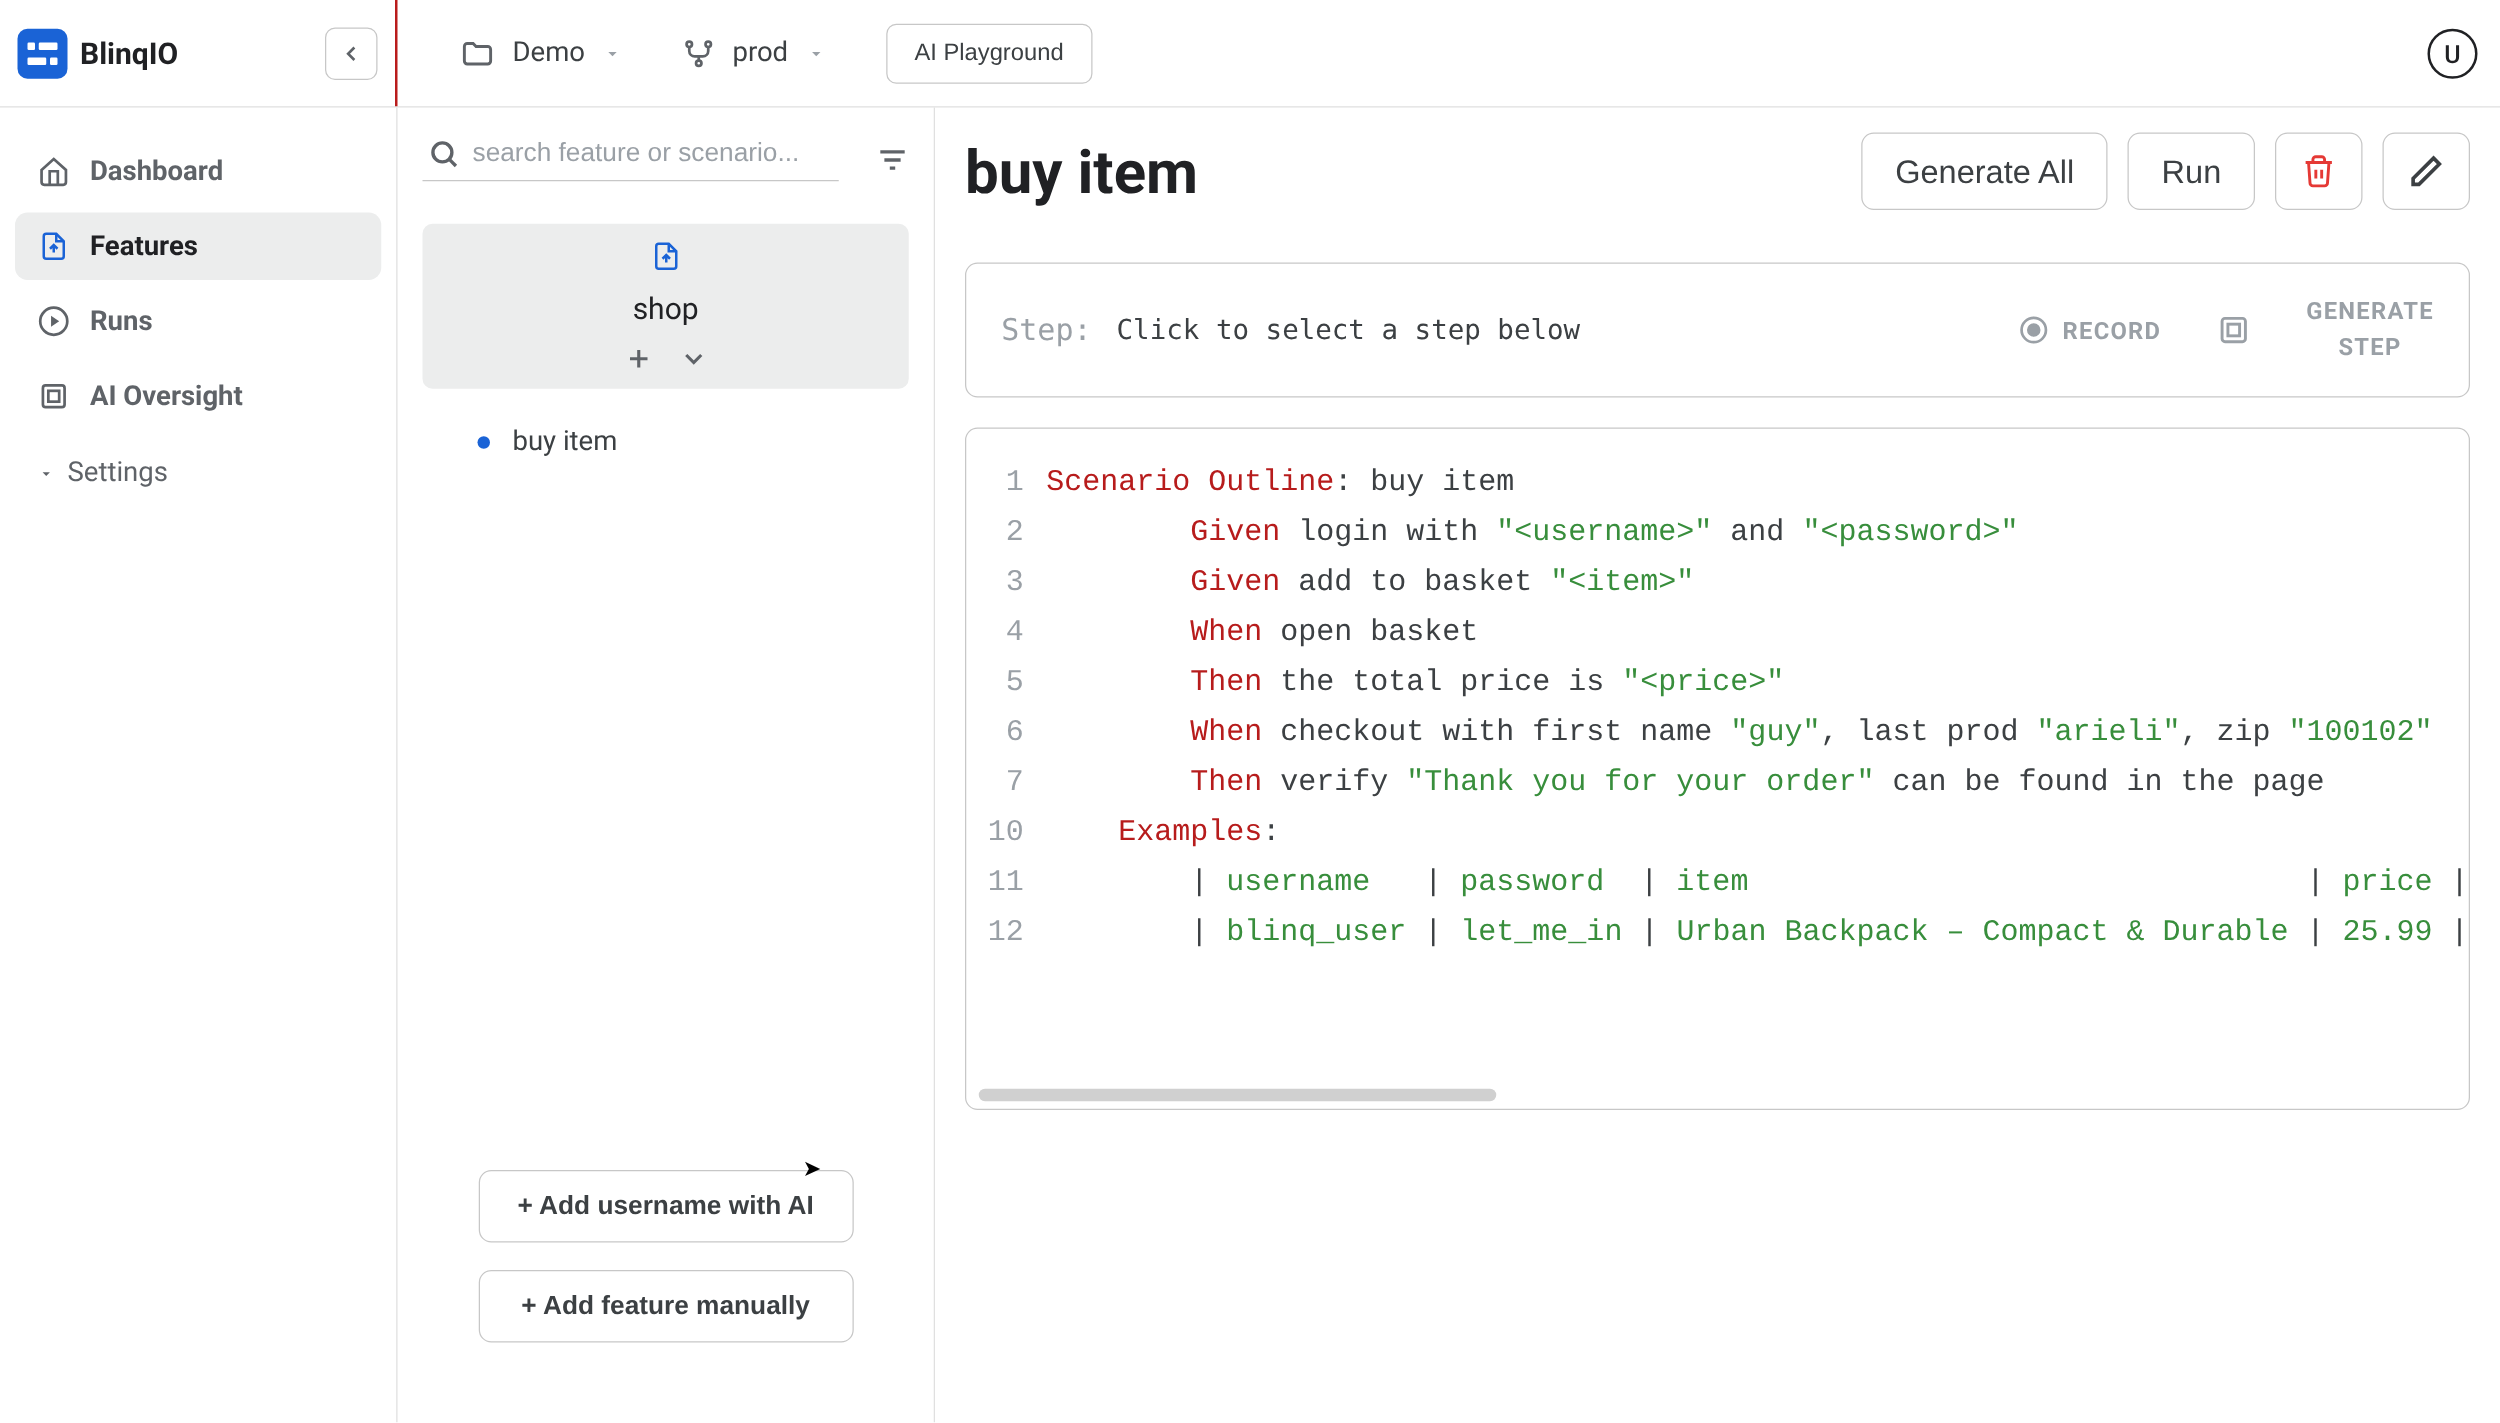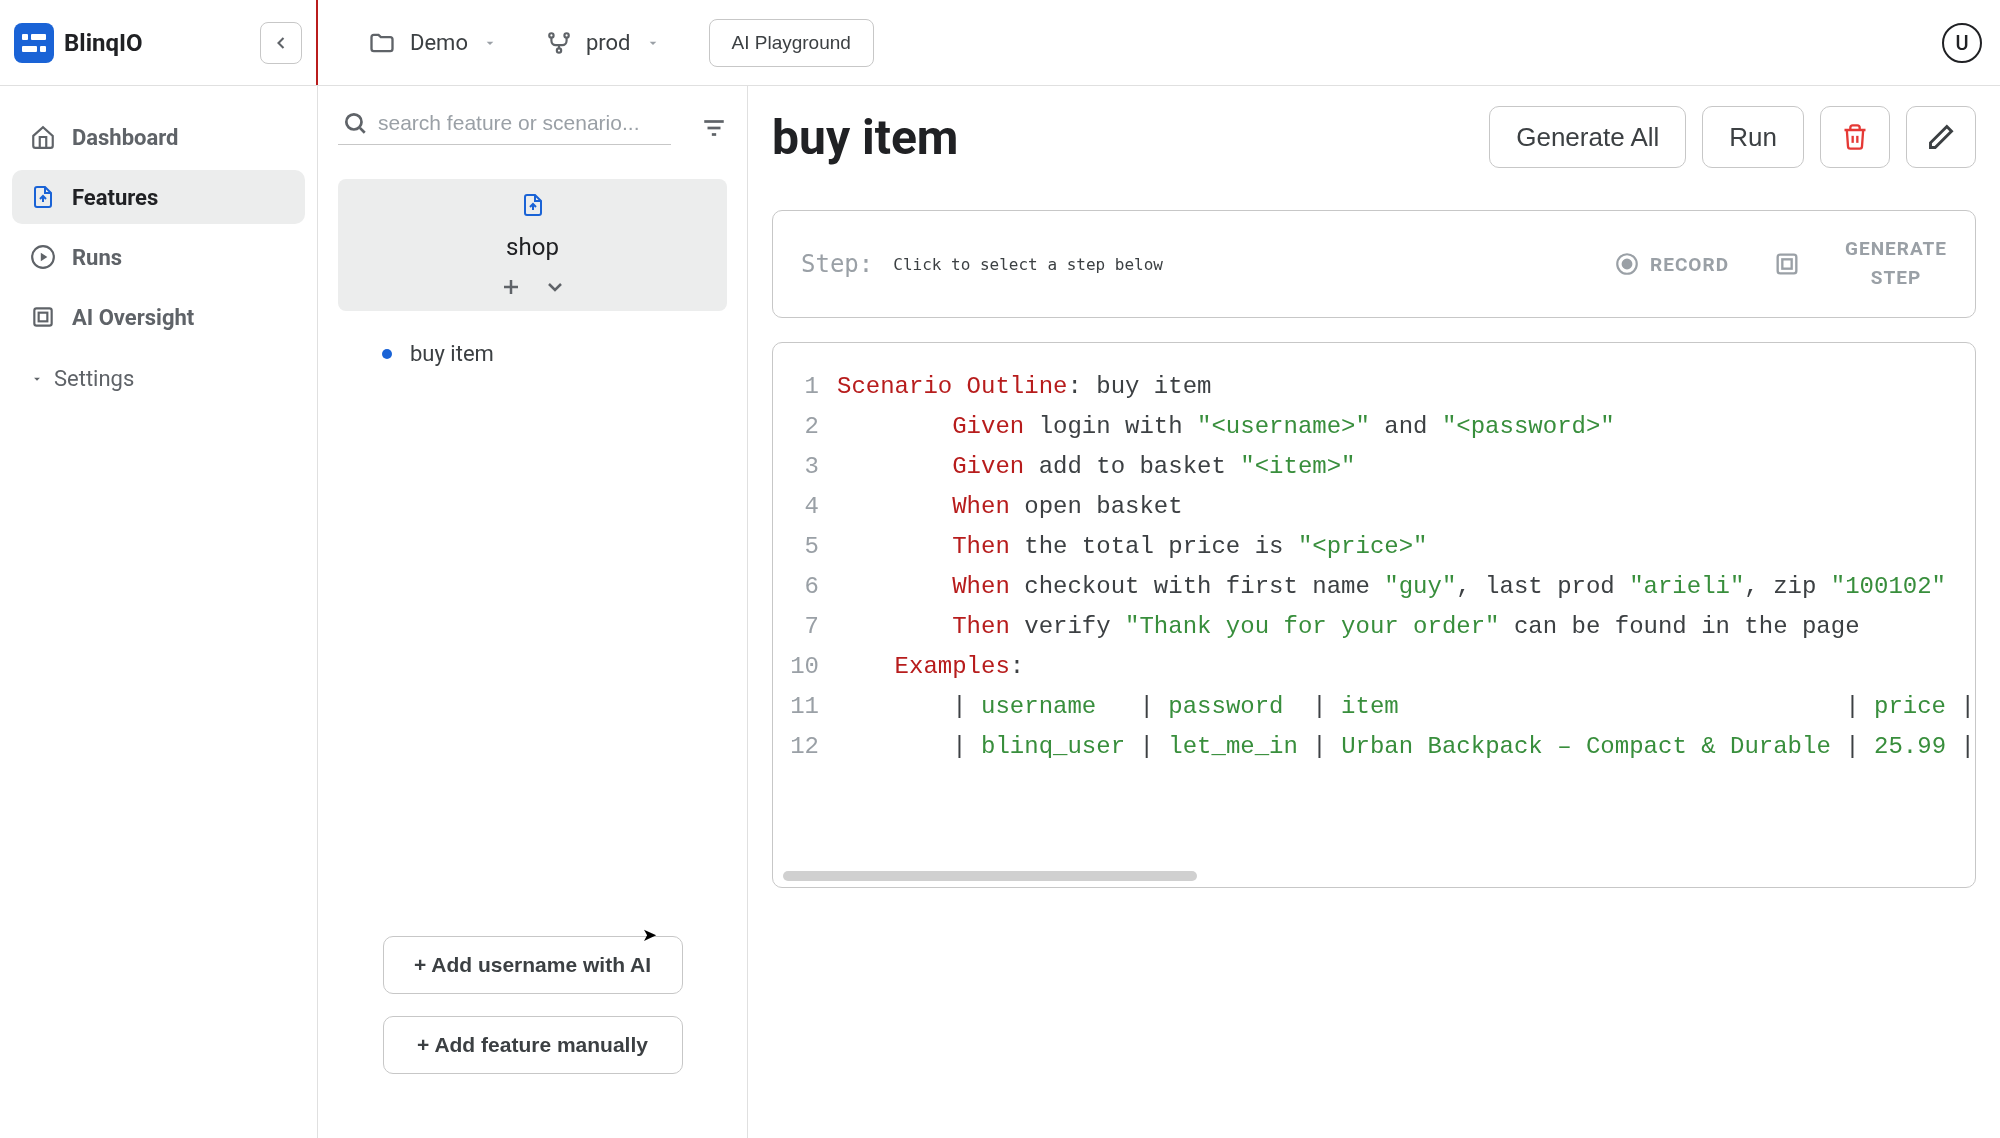--- a/index.html
+++ b/index.html
@@ -308,21 +308,21 @@
       gap: 20px;
     }
     .step-label {
       color: #9aa0a6;
       font-family: "SFMono-Regular", Consolas, monospace;
       font-size: 24px;
     }
     .step-hint {
       color: #3c4043;
       font-family: "SFMono-Regular", Consolas, monospace;
-      font-size: 16px;
+      font-size: 22px;
       flex: 1;
     }
     .step-action {
       display: flex;
       align-items: center;
       gap: 10px;
       color: #9aa0a6;
       font-size: 19px;
       font-weight: 700;
       letter-spacing: 1px;

